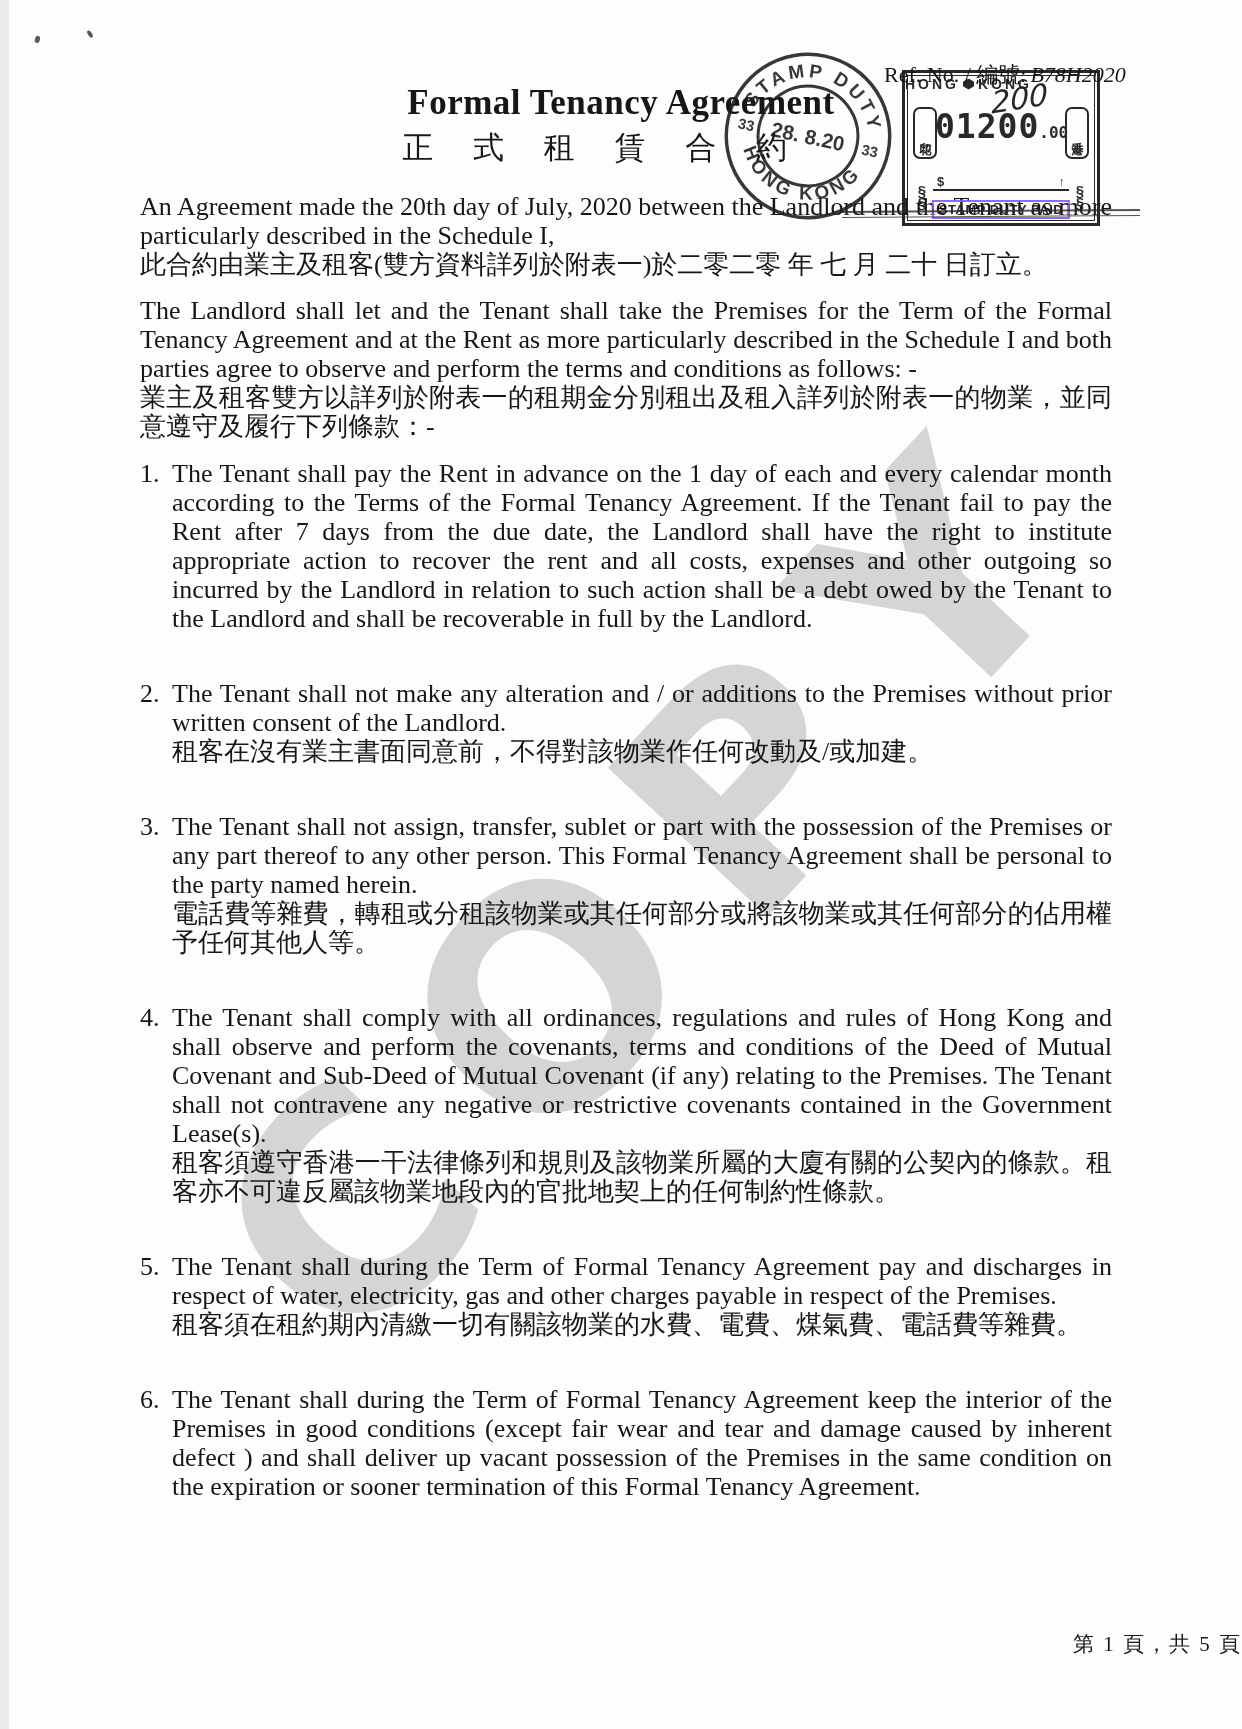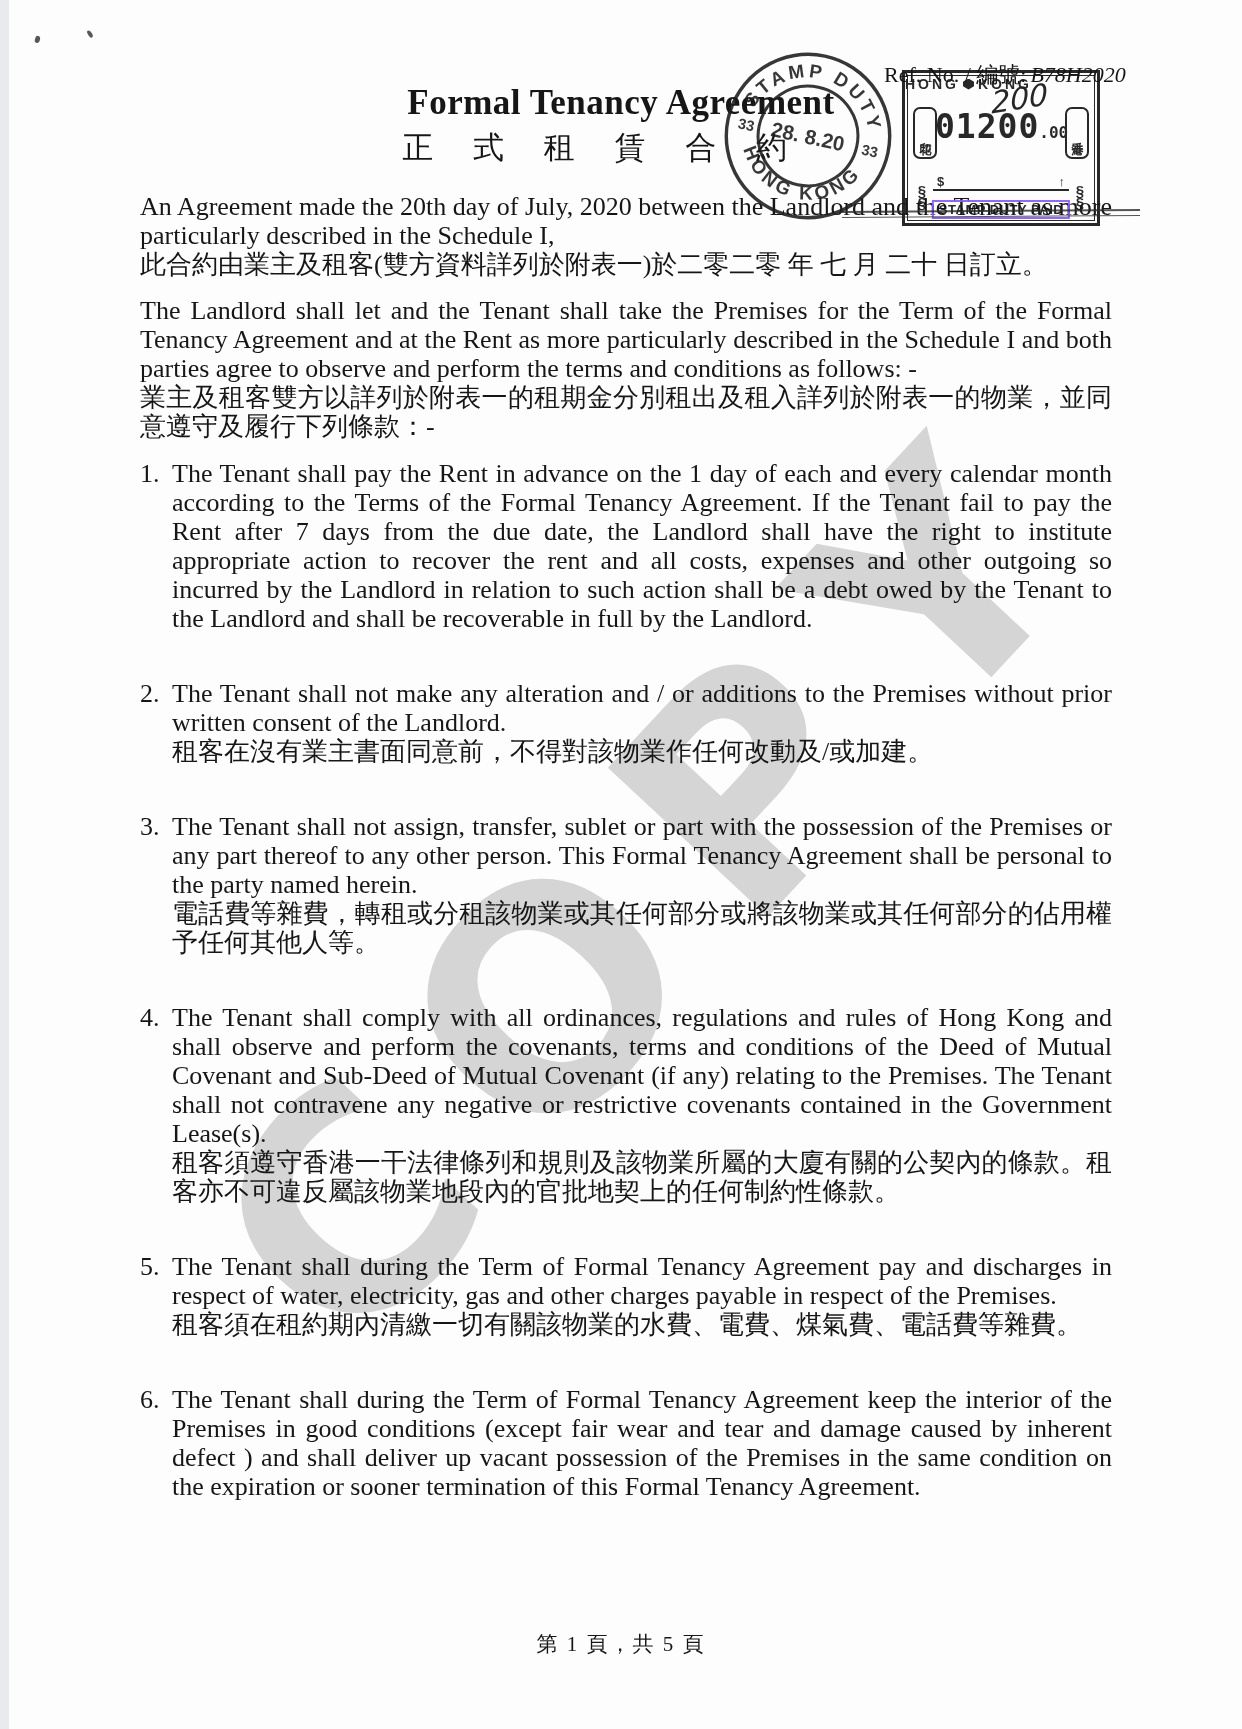--- a/index.html
+++ b/index.html
@@ -73,21 +73,21 @@
     font-size:26px;line-height:29px;}
   .para{text-align:justify;}
   .para .zh{text-align:justify;}
   .intro-1{margin-bottom:17px;}
   .intro-2{}
   .clauses{margin-top:18px;}
   .clause{display:flex;margin-bottom:46px;}
   .clause-num{flex:none;width:32px;}
   .clause-body{flex:1;text-align:justify;}
 
-  .page-footer{position:absolute;left:0;top:1630px;width:1242px;text-align:center;
+  .page-footer{position:absolute;left:0;top:1630px;width:1242px;text-align:right;
     font-size:21px;letter-spacing:2px;z-index:1;}
 
   svg text{font-family:"Liberation Sans","DejaVu Sans",sans-serif;fill:#1c1c1c;}
 </style>
 </head>
 <body>
 
 <div class="scan-edge"></div>
 <div class="speck s1"></div>
 <div class="speck s2"></div>

